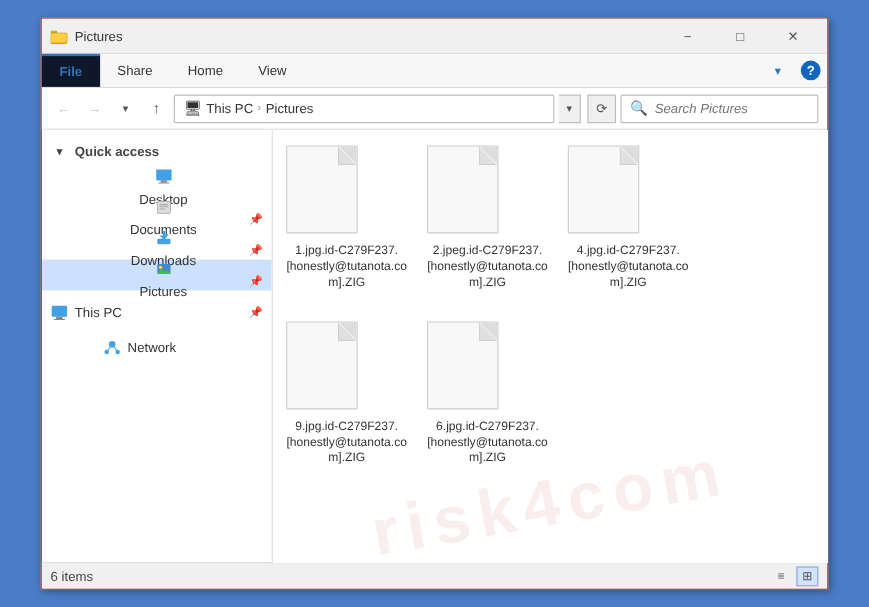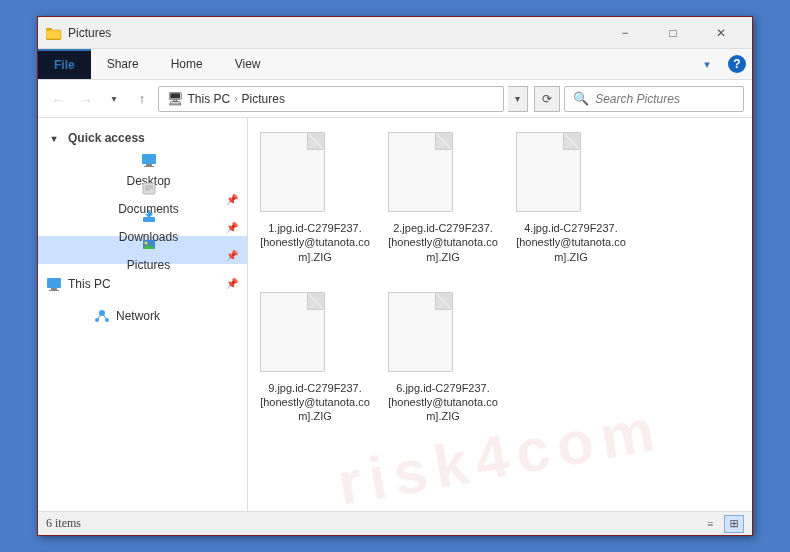--- a/index.html
+++ b/index.html
@@ -292,21 +292,20 @@
     .statusbar {
       height: 24px;
       background: #f0f0f0;
       border-top: 1px solid #ddd;
       display: flex;
       align-items: center;
       padding: 0 8px;
       font-size: 12px;
       color: #444;
       justify-content: space-between;
-      font-family: Liberation Serif, serif;
     }
     .statusbar-right {
       display: flex;
       gap: 4px;
     }
     .view-btn {
       width: 20px;
       height: 18px;
       display: flex;
       align-items: center;

